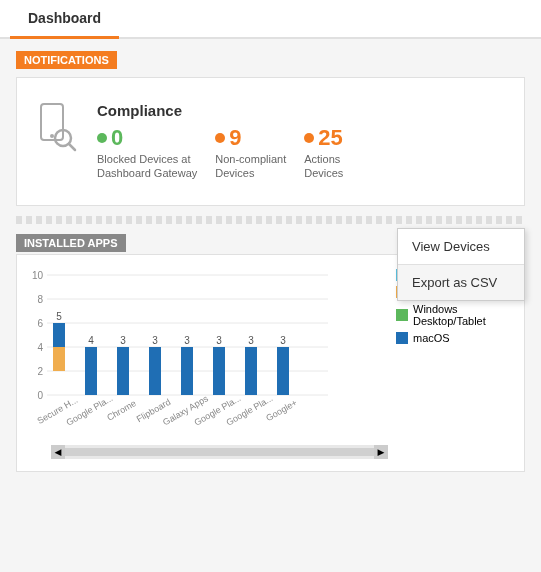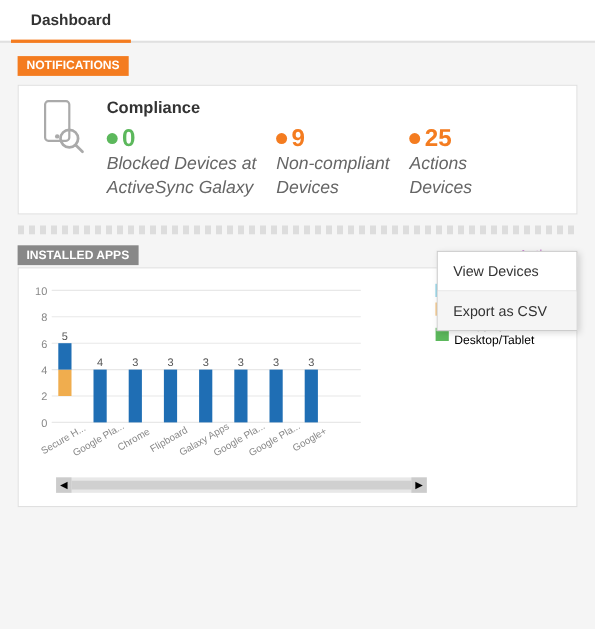--- a/index.html
+++ b/index.html
@@ -47,21 +47,21 @@
       font-size: 11px;
       font-weight: bold;
       padding: 3px 8px;
       margin-bottom: 8px;
       text-align: right;
     }
 
     .compliance-card {
       background: #fff;
       border: 1px solid #e0e0e0;
-      padding: 12px 14px;
+      padding: 24px 14px;
       display: flex;
       align-items: flex-start;
       gap: 14px;
     }
 
     .device-icon {
       width: 52px;
       height: 52px;
       flex-shrink: 0;
       display: flex;
@@ -100,25 +100,24 @@
       border-radius: 50%;
       flex-shrink: 0;
     }
 
     .stat-number {
       font-size: 22px;
       font-weight: bold;
     }
 
     .stat-label {
-      font-size: 16px;
+      font-size: 11px;
       color: #666;
       margin-top: 1px;
       line-height: 1.3;
-      font-style: italic;
     }
 
     .green { color: #5cb85c; }
     .green-dot { background: #5cb85c; }
     .orange { color: #f47c20; }
     .orange-dot { background: #f47c20; }
 
     
     .divider {
       height: 8px;
@@ -291,21 +290,21 @@
 
         <div class="stats-row">
 
           <div class="stat-item">
             <div class="stat-number-row">
               <span class="stat-dot green-dot"></span>
               <span class="stat-number green">0</span>
             </div>
             <div class="stat-label">
               <span>Blocked Devices at</span><br>
-              <span>ActiveSync Galaxy</span>
+              <span>Dashboard Gateway</span>
             </div>
           </div>
 
           <div class="stat-item">
             <div class="stat-number-row">
               <span class="stat-dot orange-dot"></span>
               <span class="stat-number orange">9</span>
             </div>
             <div class="stat-label">
               <span>Non-compliant</span><br>
@@ -415,18 +414,22 @@
             <span>Windows Phone</span>
           </div>
           <div class="legend-item">
             <div class="legend-color" style="background:#f0ad4e;"></div>
             <span>iOS</span>
           </div>
           <div class="legend-item">
             <div class="legend-color" style="background:#5cb85c;"></div>
             <span>Windows Desktop/Tablet</span>
           </div>
+          <div class="legend-item">
+            <div class="legend-color" style="background:#1f6eb4;"></div>
+            <span>macOS</span>
+          </div>
         </div>
       </div>
     </div>
   </div>
 
 </div>
 
 </body></html>

